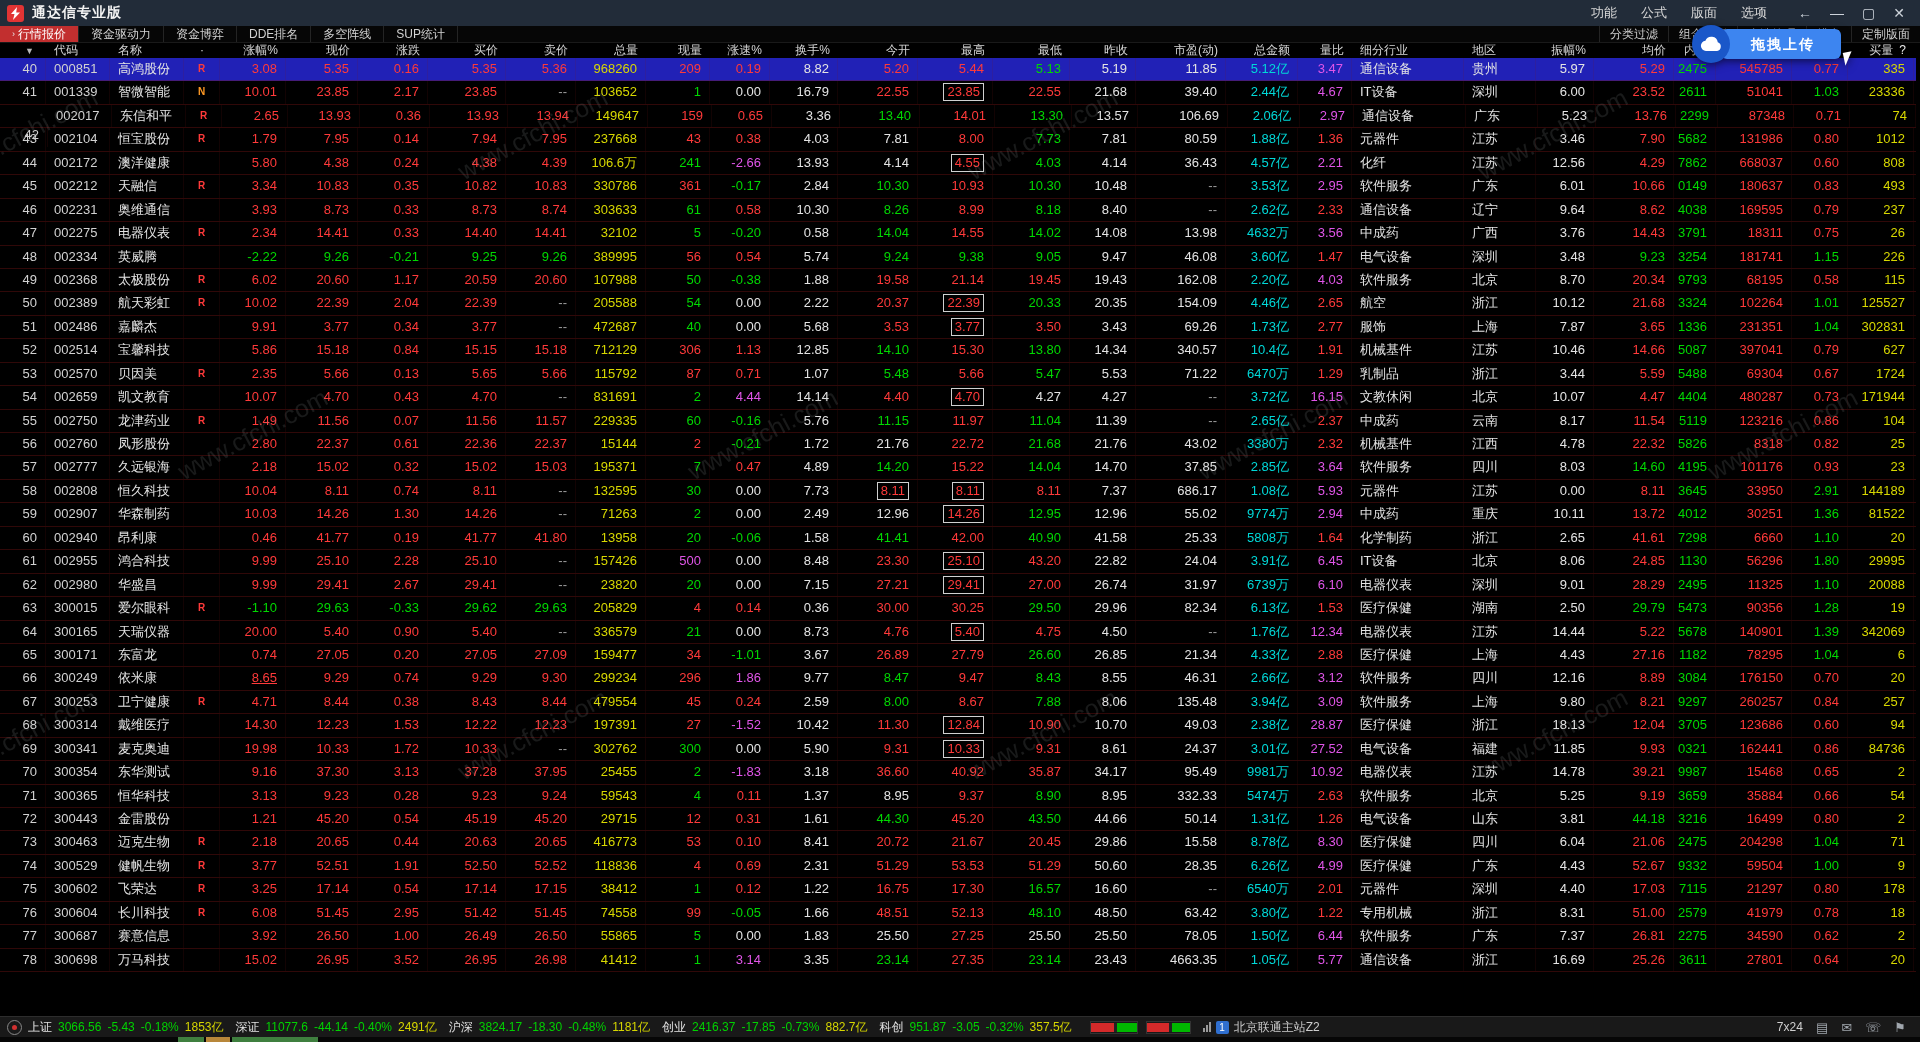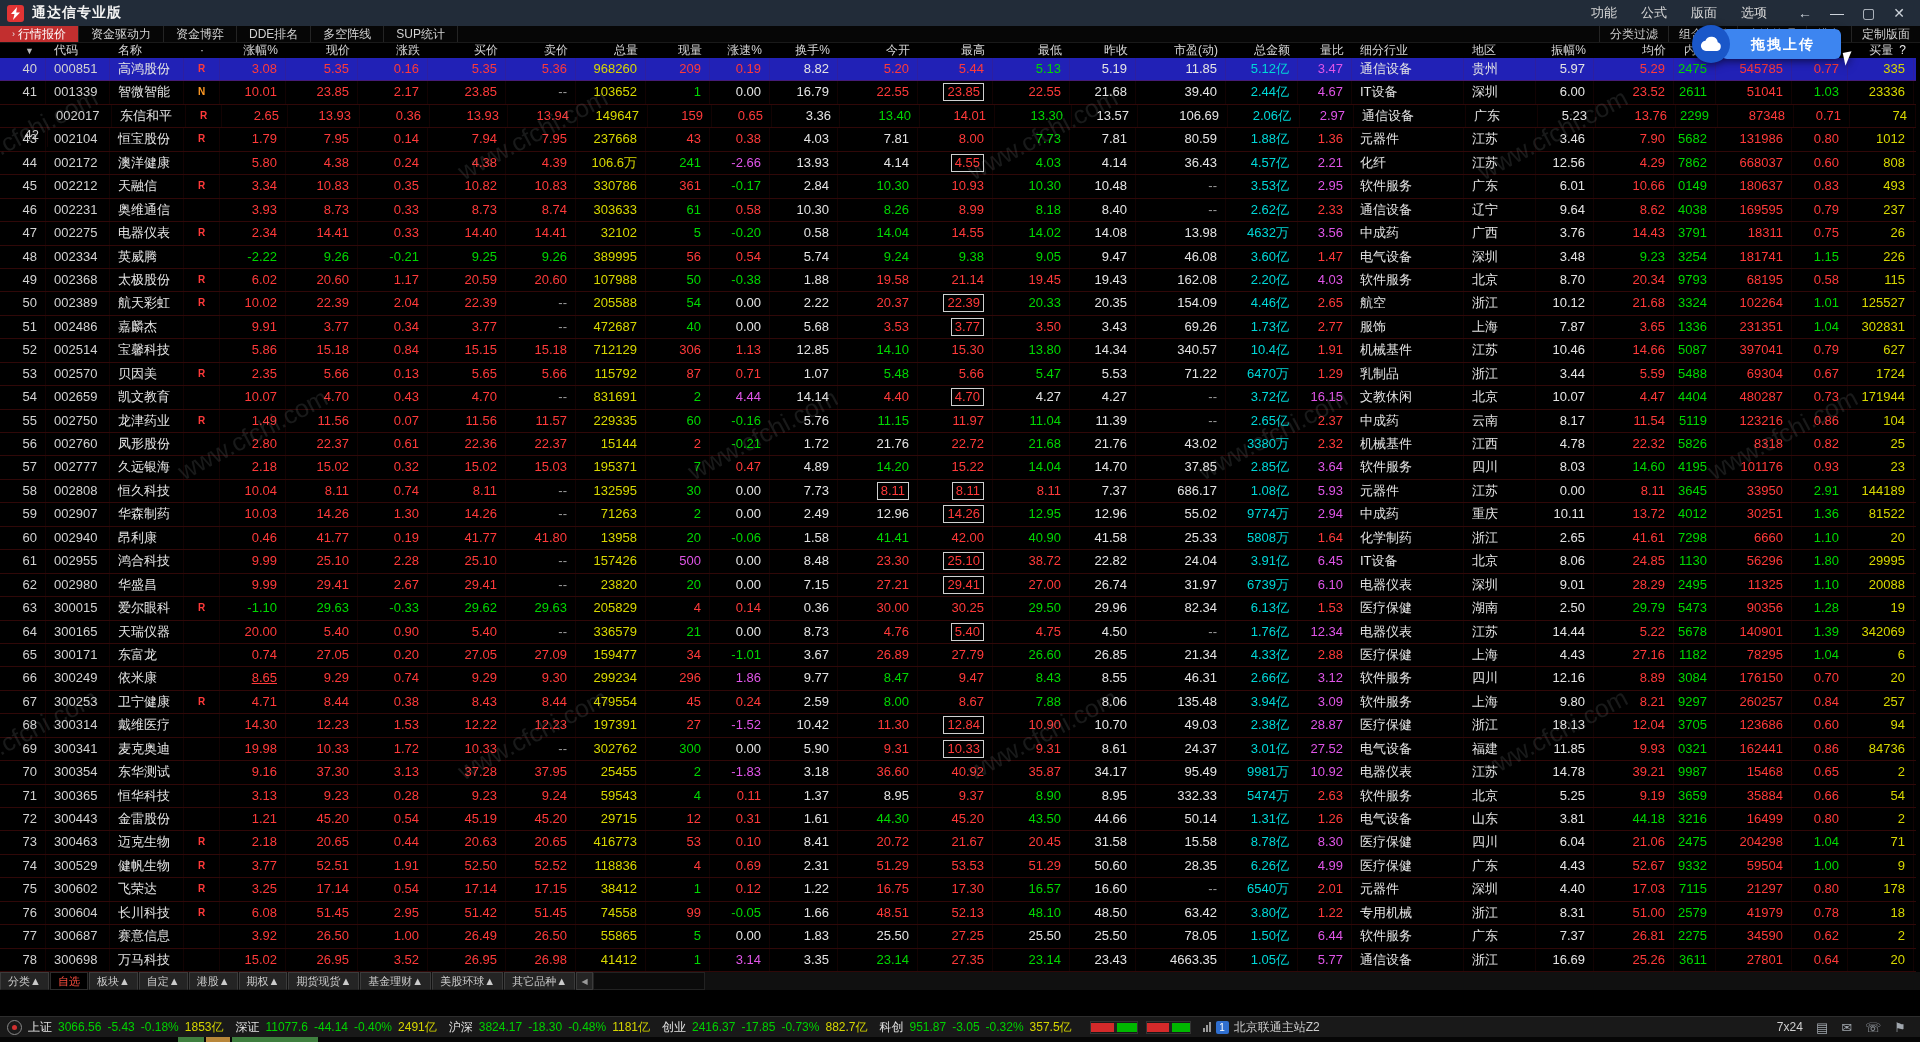--- a/index.html
+++ b/index.html
@@ -785,21 +785,21 @@
         <span class="gc ar c-r" style="width: 72px;">25.10</span>
         <span class="gc ar c-r" style="width: 70px;">2.28</span>
         <span class="gc ar c-r" style="width: 78px;">25.10</span>
         <span class="gc ar c-d" style="width: 70px;">--</span>
         <span class="gc ar c-y" style="width: 70px;">157426</span>
         <span class="gc ar c-m" style="width: 64px;">500</span>
         <span class="gc ar c-w" style="width: 60px;">0.00</span>
         <span class="gc ar c-w" style="width: 68px;">8.48</span>
         <span class="gc ar c-r" style="width: 80px;">23.30</span>
         <span class="gc ar c-r" style="width: 75px;"><span class="box">25.10</span></span>
-        <span class="gc ar c-r" style="width: 77px;">38.72</span>
+        <span class="gc ar c-r" style="width: 77px;">43.20</span>
         <span class="gc ar c-w" style="width: 66px;">22.82</span>
         <span class="gc ar c-w" style="width: 90px;">24.04</span>
         <span class="gc ar c-c" style="width: 72px;">3.91亿</span>
         <span class="gc ar c-m" style="width: 54px;">6.45</span>
         <span class="gc al c-w" style="width: 112px;">IT设备</span>
         <span class="gc al c-w" style="width: 72px;">北京</span>
         <span class="gc ar c-w" style="width: 58px;">8.06</span>
         <span class="gc ar c-r" style="width: 80px;">24.85</span>
         <span class="gc ar c-e" style="width: 42px;">1130</span>
         <span class="gc ar c-r" style="width: 76px;">56296</span>
@@ -1146,21 +1146,21 @@
         <span class="gc ar c-r" style="width: 70px;">0.44</span>
         <span class="gc ar c-r" style="width: 78px;">20.63</span>
         <span class="gc ar c-r" style="width: 70px;">20.65</span>
         <span class="gc ar c-y" style="width: 70px;">416773</span>
         <span class="gc ar c-r" style="width: 64px;">53</span>
         <span class="gc ar c-r" style="width: 60px;">0.10</span>
         <span class="gc ar c-w" style="width: 68px;">8.41</span>
         <span class="gc ar c-r" style="width: 80px;">20.72</span>
         <span class="gc ar c-r" style="width: 75px;">21.67</span>
         <span class="gc ar c-r" style="width: 77px;">20.45</span>
-        <span class="gc ar c-w" style="width: 66px;">31.58</span>
+        <span class="gc ar c-w" style="width: 66px;">29.86</span>
         <span class="gc ar c-w" style="width: 90px;">15.58</span>
         <span class="gc ar c-c" style="width: 72px;">8.78亿</span>
         <span class="gc ar c-m" style="width: 54px;">8.30</span>
         <span class="gc al c-w" style="width: 112px;">医疗保健</span>
         <span class="gc al c-w" style="width: 72px;">四川</span>
         <span class="gc ar c-w" style="width: 58px;">6.04</span>
         <span class="gc ar c-r" style="width: 80px;">21.06</span>
         <span class="gc ar c-e" style="width: 42px;">2475</span>
         <span class="gc ar c-r" style="width: 76px;">204298</span>
         <span class="gc ar c-e" style="width: 56px;">1.04</span>
@@ -1336,34 +1336,20 @@
   <div id="upload">
     <span class="upcircle">
       <svg width="22" height="16" viewBox="0 0 24 16">
           <path d="M6.5 15.5a5.5 5.5 0 0 1-.6-10.97A7 7 0 0 1 19.4 6.2 4.8 4.8 0 0 1 18.6 15.5 H6.5z" fill="#fff"></path>
         </svg>
     </span>
     <span class="uppill">拖拽上传</span>
     <span class="cursor"></span>
   </div>
 
-  <div id="btabs">
-      <span class="btab">分类▲</span>
-      <span class="btab active">自选</span>
-      <span class="btab">板块▲</span>
-      <span class="btab">自定▲</span>
-      <span class="btab">港股▲</span>
-      <span class="btab">期权▲</span>
-      <span class="btab">期货现货▲</span>
-      <span class="btab">基金理财▲</span>
-      <span class="btab">美股环球▲</span>
-      <span class="btab">其它品种▲</span>
-      <span class="bscroll">◀</span>
-      <span class="btray"></span>
-    </div>
 
   <div id="statusbar">
     <span class="conn">
         <i></i>
       </span>
     <div id="status-indices" style="display:flex;">
         <span class="idx">
           <span class="iname">上证</span>
           <span class="inum">3066.56</span>
           <span class="inum">-5.43</span>

